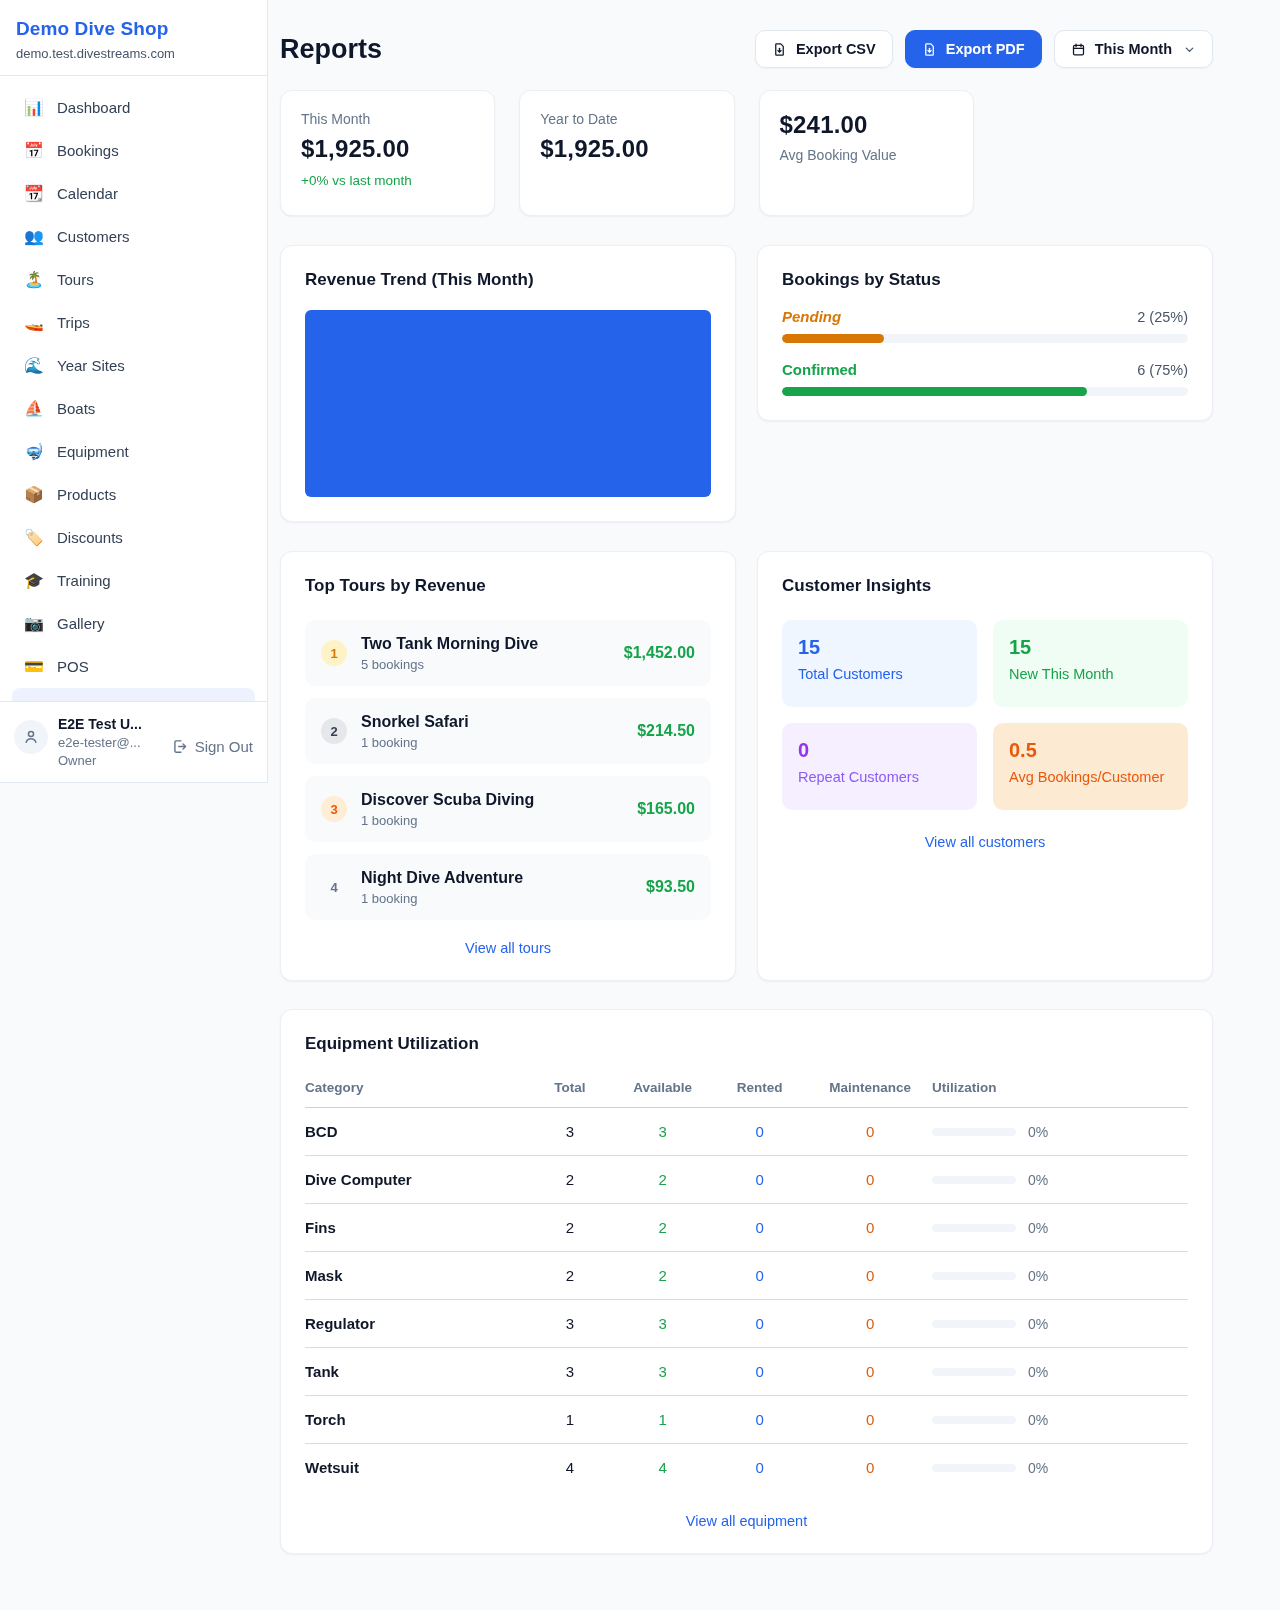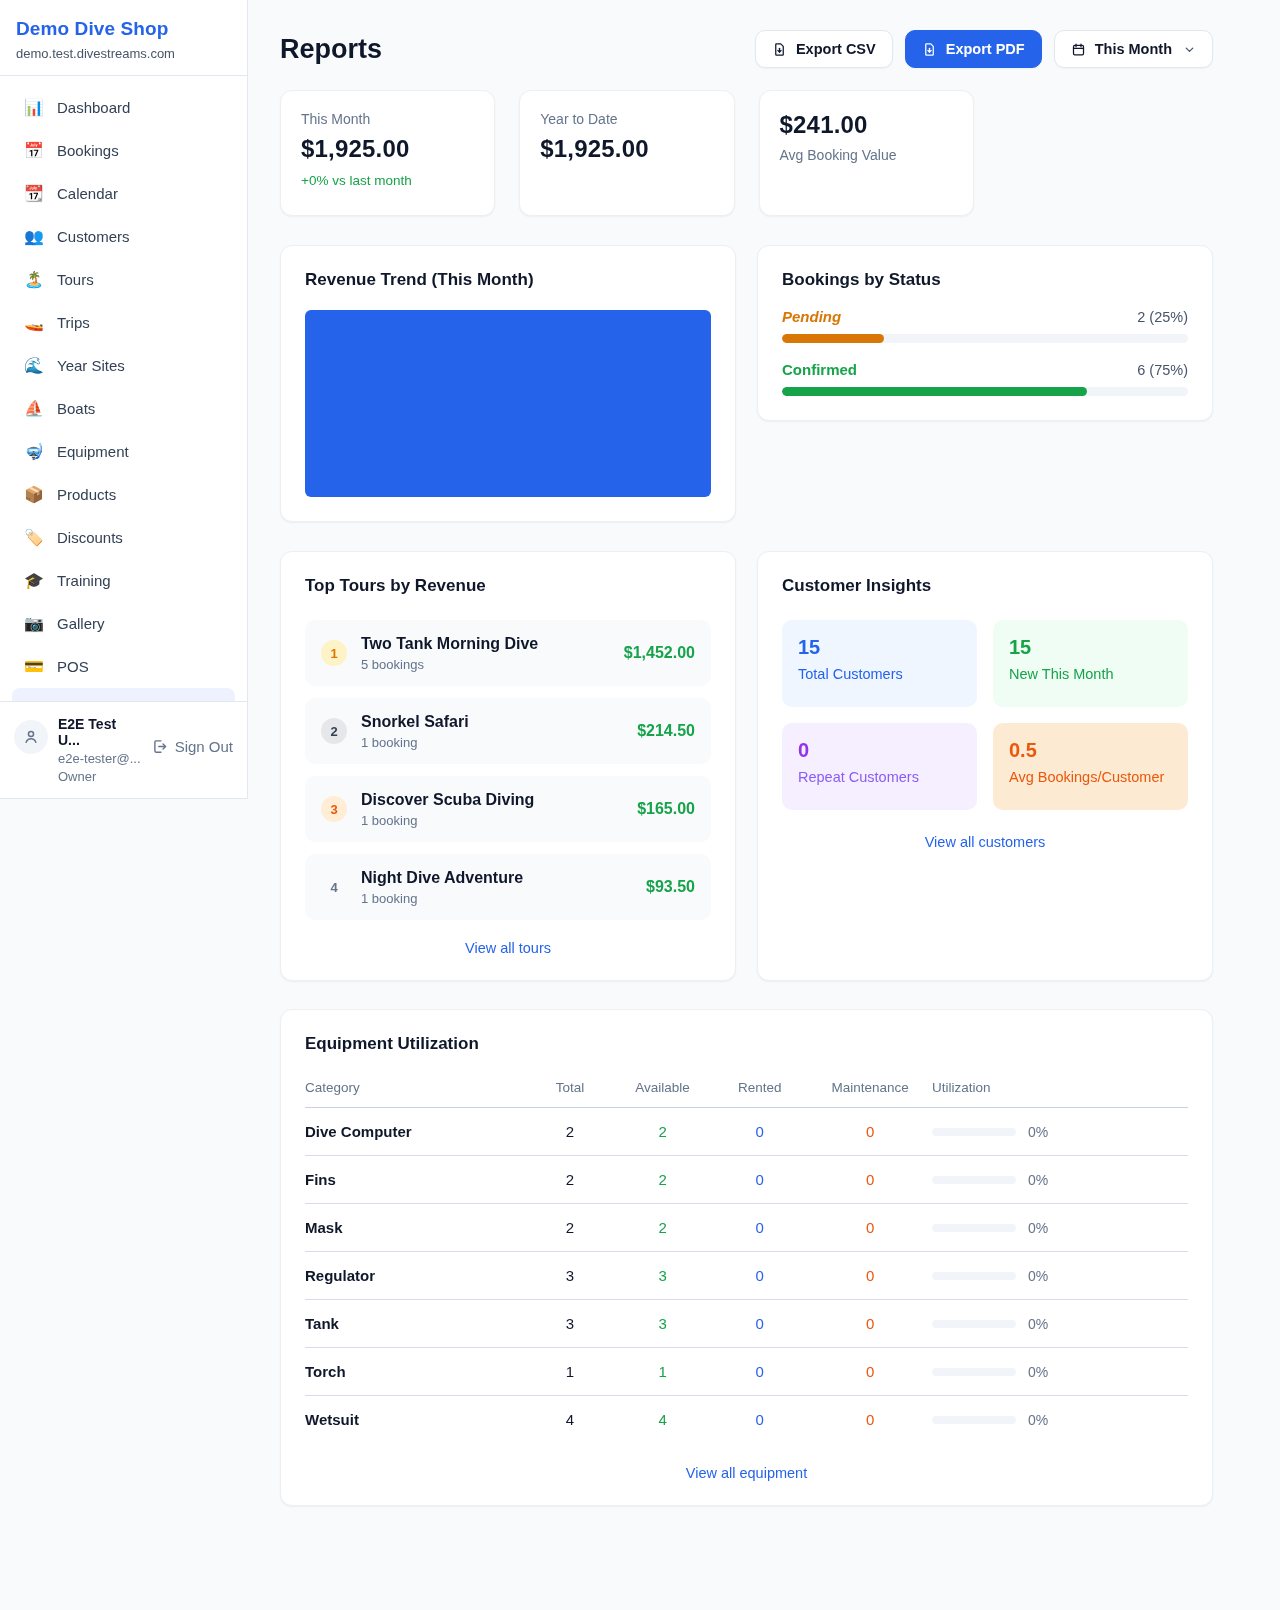--- a/index.html
+++ b/index.html
@@ -6,21 +6,21 @@
   html,body { width:1280px; }
   body {
     font-family:"Liberation Sans", sans-serif;
     background:#f8fafc;
     color:#0f172a;
     min-height:1610px;
     position:relative;
   }
   
   .sidebar {
-    position:absolute; left:0; top:0; width:248px;
+    position:absolute; left:0; top:0; width:268px;
     background:#ffffff;
     border-right:1px solid #e2e8f0;
     border-bottom:1px solid #e2e8f0;
     display:flex; flex-direction:column;
   }
   .brand { padding:18px 16px 14px 16px; border-bottom:1px solid #e2e8f0; }
   .brand-name { color:#2563eb; font-size:19px; font-weight:800; letter-spacing:.1px; }
   .brand-domain { color:#475569; font-size:13px; margin-top:6px; }
   .nav { padding:10px 12px 0 12px; }
   .nav-item {
@@ -124,21 +124,21 @@
   .tile-value { font-size:20px; font-weight:800; }
   .tile-label { font-size:14.5px; margin-top:7px; }
   .tile.blue { background:#eff6ff; } .tile.blue .tile-value,.tile.blue .tile-label { color:#2563eb; }
   .tile.green { background:#f0fdf4; } .tile.green .tile-value,.tile.green .tile-label { color:#16a34a; }
   .tile.purple { background:#f6efff; } .tile.purple .tile-value { color:#9333ea; } .tile.purple .tile-label { color:#8b5cf6; }
   .tile.orange { background:#fdead3; } .tile.orange .tile-value,.tile.orange .tile-label { color:#ea580c; }
   
   .equip-card { margin-top:28px; padding:24px 24px 24px 24px; }
   table { width:100%; border-collapse:collapse; margin-top:18px; }
   thead th {
-    font-size:13.5px; font-weight:400; color:#64748b; text-align:center;
+    font-size:13.5px; font-weight:700; color:#64748b; text-align:center;
     padding:8px 0 12px 0; border-bottom:1px solid #c9d1dc;
   }
   thead th.cat, thead th.util { text-align:left; }
   tbody td {
     font-size:15px; padding:15px 0; border-bottom:1px solid #d7dde6;
     text-align:center; color:#0f172a;
   }
   tbody tr:last-child td { border-bottom:none; }
   td.cat { text-align:left; font-weight:700; }
   td.avail { color:#16a34a; }
@@ -399,20 +399,33 @@
           <th class="cat">Category</th>
           <th>Total</th>
           <th>Available</th>
           <th>Rented</th>
           <th>Maintenance</th>
           <th class="util">Utilization</th>
         </tr>
       </thead>
       <tbody>
         <tr>
+          <td class="cat">BCD</td>
+          <td>3</td>
+          <td class="avail">3</td>
+          <td class="rent">0</td>
+          <td class="maint">0</td>
+          <td class="util">
+              <span class="util-wrap">
+                <span class="util-track"></span>
+                <span class="util-pct">0%</span>
+              </span>
+            </td>
+        </tr>
+        <tr>
           <td class="cat">Dive Computer</td>
           <td>2</td>
           <td class="avail">2</td>
           <td class="rent">0</td>
           <td class="maint">0</td>
           <td class="util">
               <span class="util-wrap">
                 <span class="util-track"></span>
                 <span class="util-pct">0%</span>
               </span>

